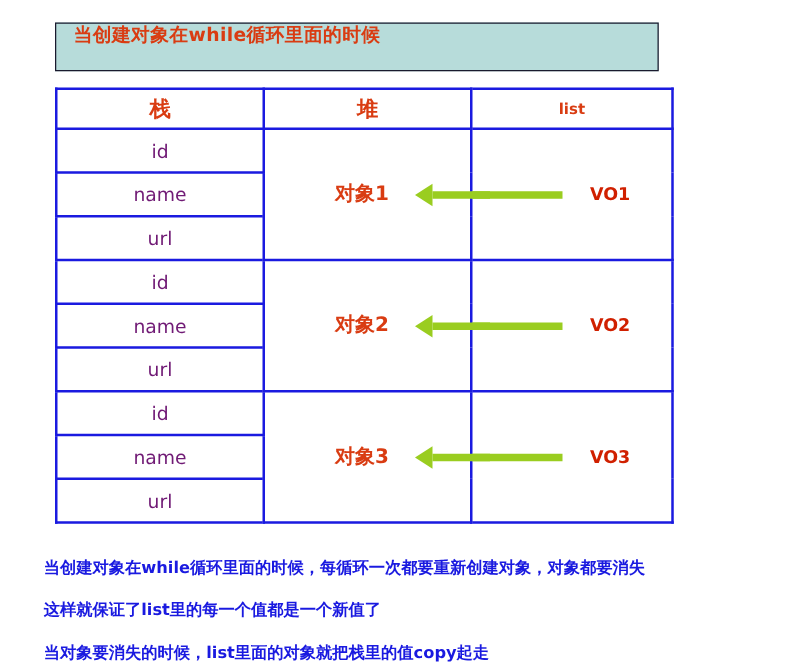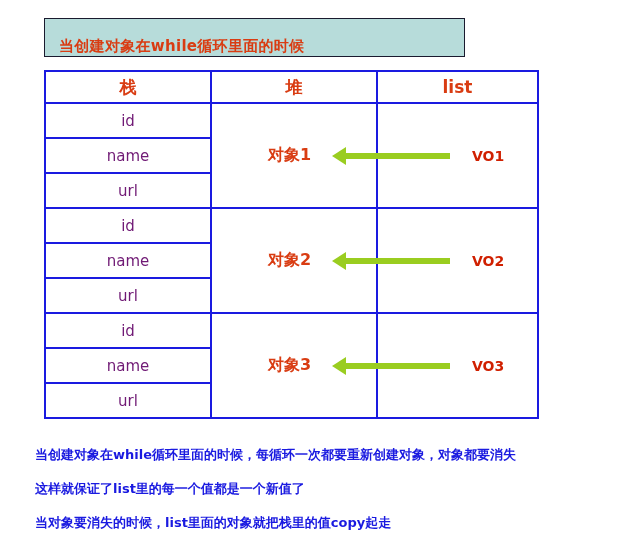--- a/index.html
+++ b/index.html
@@ -13,27 +13,27 @@
     font-family: "DejaVu Sans", "Liberation Sans", sans-serif;
     position: relative;
     overflow: hidden;
   }
 
   
   .title-box {
     position: absolute;
     left: 44px;
     top: 18px;
-    width: 421px;
+    width: 483px;
     height: 39px;
     background: #b7dcda;
     border: 1px solid #1a1a2e;
     box-sizing: border-box;
     display: flex;
-    align-items: flex-end;
+    align-items: flex-start;
   }
   .title-text {
     color: #d93c12;
     font-size: 15px;
     font-weight: bold;
     padding-left: 14px;
     letter-spacing: 0.3px;
     white-space: nowrap;
   }
 
@@ -56,21 +56,21 @@
     text-align: center;
     vertical-align: middle;
   }
   col.c-stack { width: 166px; }
   col.c-heap  { width: 166px; }
   col.c-list  { width: 161px; }
 
   .hdr {
     height: 30px;
     color: #d93c12;
-    font-size: 17px;
+    font-size: 12px;
     font-weight: bold;
   }
   .hdr-cjk { font-size: 17px; }
 
   .stack-cell {
     height: 33px;
     color: #701a75;
     font-size: 15px;
     font-weight: normal;
     font-family: "DejaVu Sans", "Liberation Sans", sans-serif;

